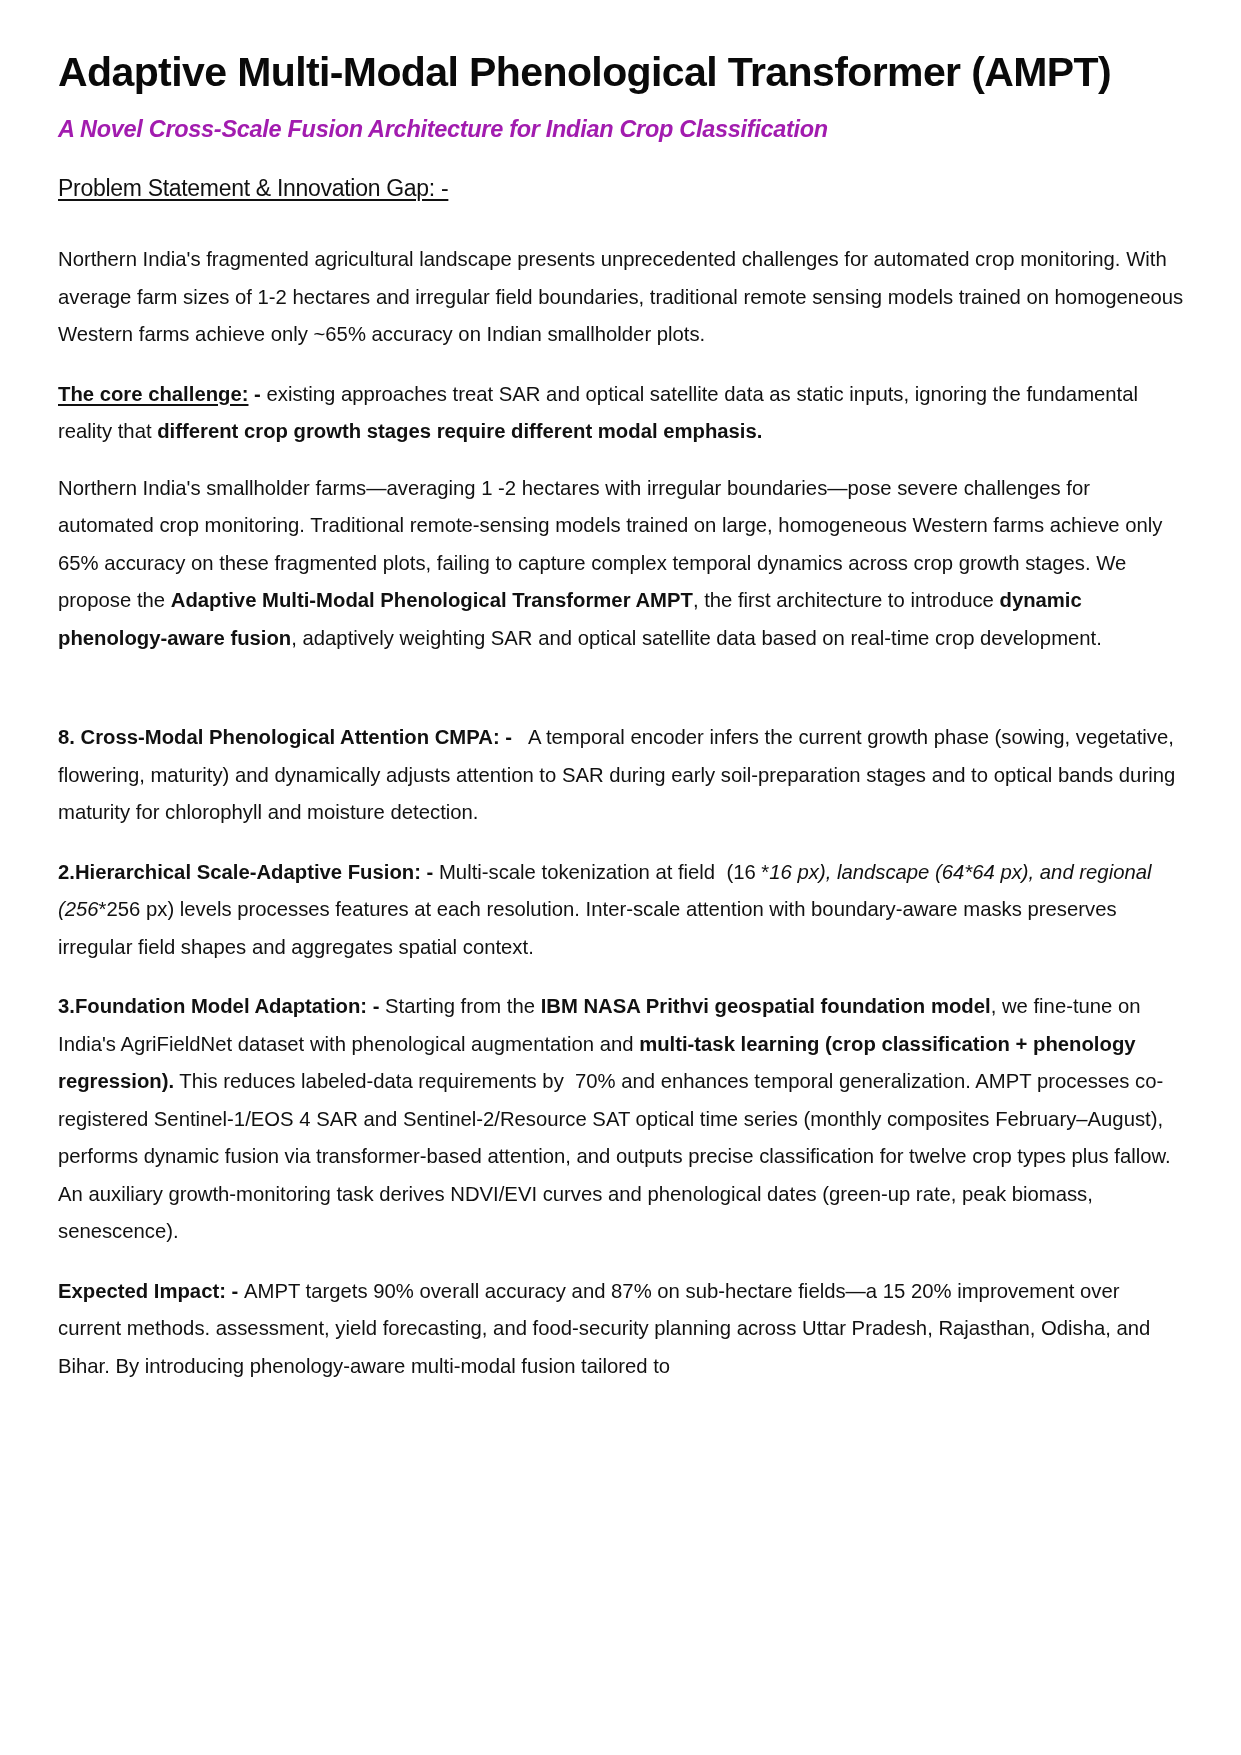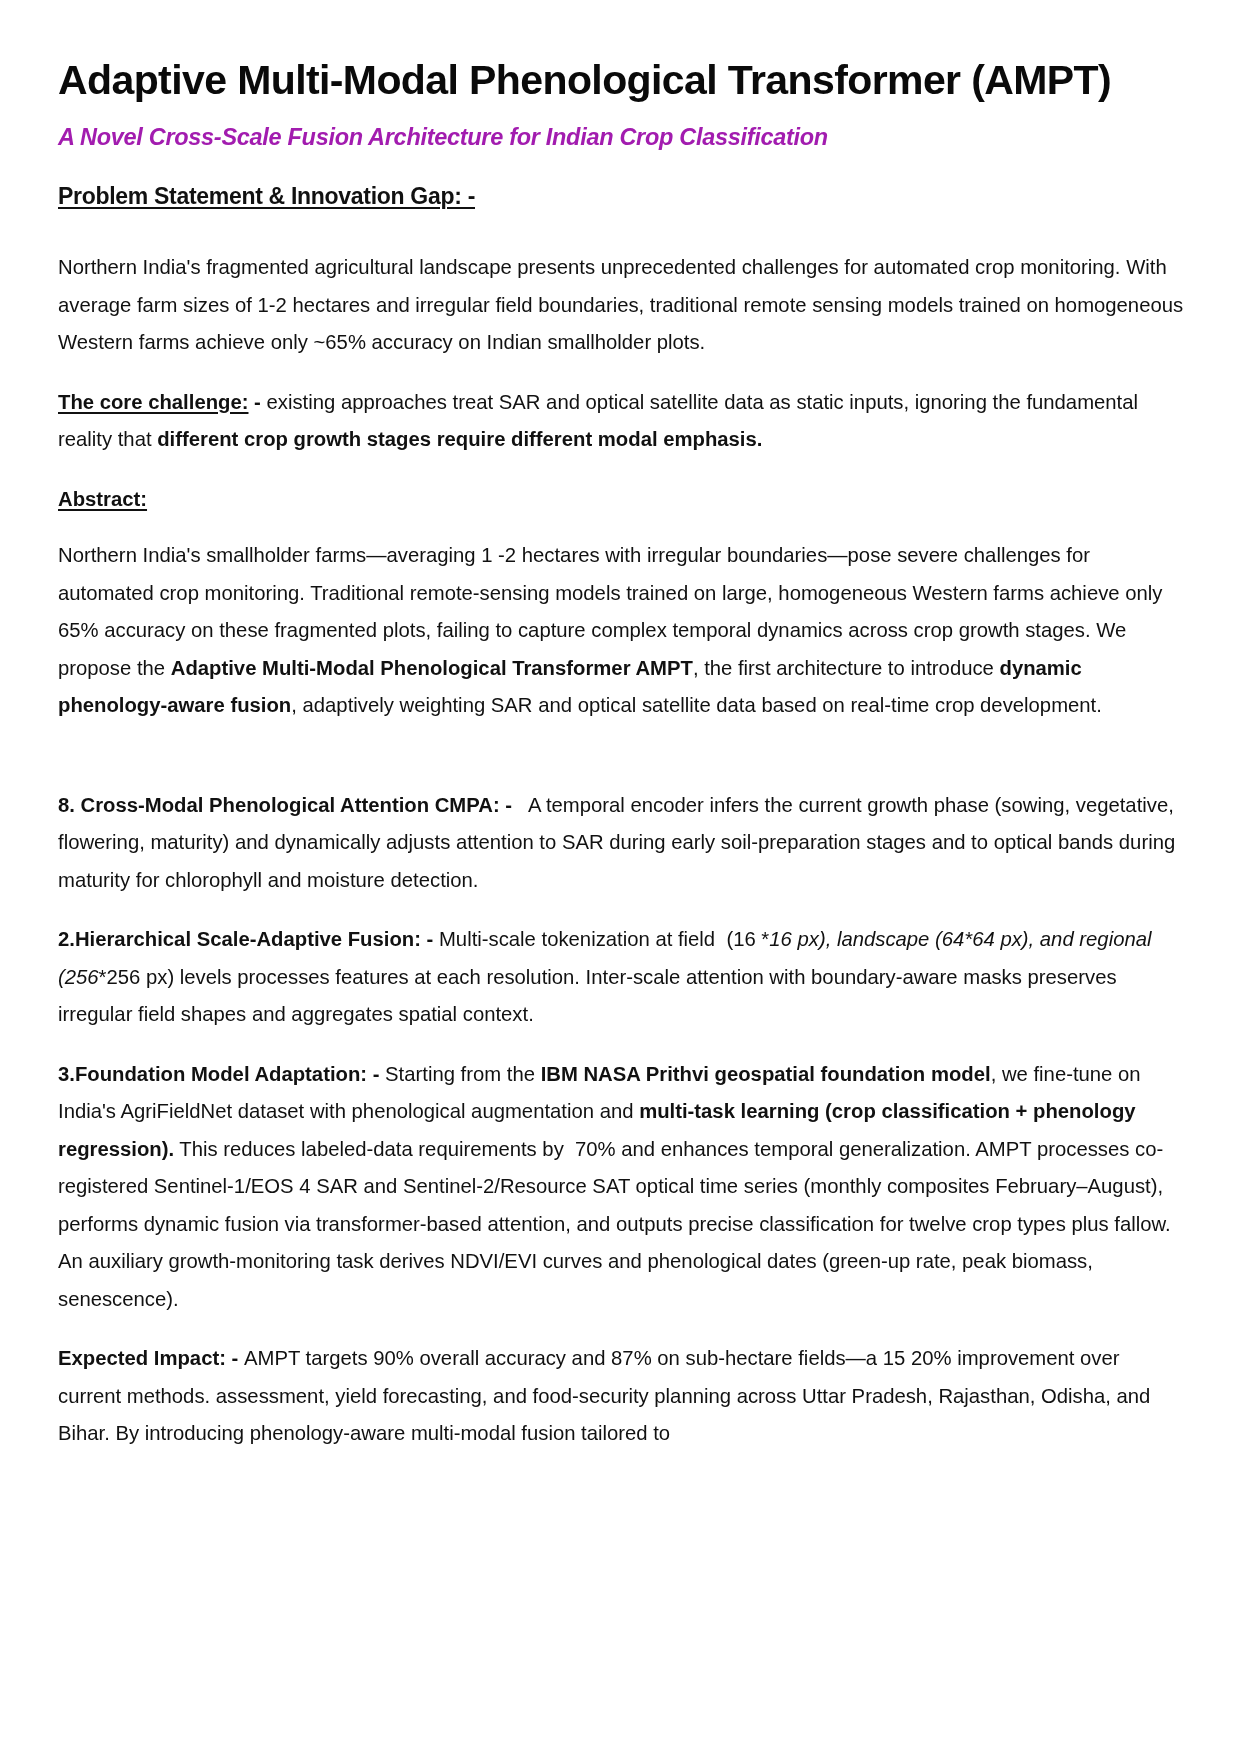--- a/index.html
+++ b/index.html
@@ -11,21 +11,21 @@
     width: 1241px;
     height: 1755px;
     overflow: hidden;
     position: relative;
     color: #111111;
     font-family: "Liberation Sans", "DejaVu Sans", sans-serif;
   }
   .page {
     position: absolute;
     left: 58px;
-    top: 50px;
+    top: 42px;
     width: 1130px;
   }
   h1.title {
     margin: 0;
     font-size: 41px;
     font-weight: 700;
     letter-spacing: -0.6px;
     line-height: 60px;
     color: #0a0a0a;
   }
@@ -34,21 +34,21 @@
     font-size: 23.5px;
     font-style: italic;
     font-weight: 700;
     letter-spacing: -0.3px;
     line-height: 32px;
     color: #a21caf;
   }
   h3.section-heading {
     margin: 27px 0 0 0;
     font-size: 23px;
-    font-weight: 700;
+    font-weight: 400;
     letter-spacing: -0.3px;
     line-height: 32px;
     text-decoration: underline;
     text-underline-offset: 3px;
   }
   p {
     margin: 0;
     font-size: 20.3px;
     line-height: 37.5px;
     color: #111111;
@@ -71,21 +71,20 @@
 
   <h2 class="subtitle">A Novel Cross-Scale Fusion Architecture for Indian Crop Classification</h2>
 
   <h3 class="section-heading">Problem Statement &amp; Innovation Gap: -</h3>
 
   <p class="first">Northern India's fragmented agricultural landscape presents unprecedented challenges for automated crop monitoring. With average farm sizes of 1-2 hectares and irregular field boundaries, traditional remote sensing models trained on homogeneous Western farms achieve only ~65% accuracy on Indian smallholder plots.</p>
 
   <p class="spaced"><span class="u">The core challenge:</span><b class="ws"> - </b><span>existing approaches treat SAR and optical satellite data as static inputs, ignoring the fundamental reality that </span><b>different crop growth stages require different modal emphasis.</b></p>
 
 
-  <p class="abstract-label"><span class="u">Abstract:</span></p>
 
   <p class="abstract-text"><span>Northern India's smallholder farms—averaging 1 -2 hectares with irregular boundaries—pose severe challenges for automated crop monitoring. Traditional remote-sensing models trained on large, homogeneous Western farms achieve only 65% accuracy on these fragmented plots, failing to capture complex temporal dynamics across crop growth stages. We propose the </span><b>Adaptive Multi-Modal Phenological Transformer AMPT</b><span>, the first architecture to introduce </span><b>dynamic phenology-aware fusion</b><span>, adaptively weighting SAR and optical satellite data based on real-time crop development.</span></p>
 
   <p class="item1"><b>8. Cross-Modal Phenological Attention CMPA: -</b><span class="ws" style="white-space: pre-wrap;">   A temporal encoder infers the current growth phase (sowing, vegetative, flowering, maturity) and dynamically adjusts attention to SAR during early soil-preparation stages and to optical bands during maturity for chlorophyll and moisture detection.</span></p>
 
   <p class="spaced"><b>2.Hierarchical Scale-Adaptive Fusion:</b><b class="ws"> - </b><span style="white-space: pre-wrap;">Multi-scale tokenization at field  (16 *</span><i>16 px), landscape (64*64 px), and regional (256</i><span>*256 px) levels processes features at each resolution. Inter-scale attention with boundary-aware masks preserves irregular field shapes and aggregates spatial context.</span></p>
 
   <p class="spaced"><b>3.Foundation Model Adaptation:</b><b class="ws"> - </b><span>Starting from the </span><b>IBM NASA Prithvi geospatial foundation model</b><span>, we fine-tune on India's AgriFieldNet dataset with phenological augmentation and </span><b>multi-task learning (crop classification + phenology regression).</b><span style="white-space: pre-wrap;"> This reduces labeled-data requirements by  70% and enhances temporal generalization. AMPT processes co-registered Sentinel-1/EOS 4 SAR and Sentinel-2/Resource SAT optical time series (monthly composites February–August), performs dynamic fusion via transformer-based attention, and outputs precise classification for twelve crop types plus fallow. An auxiliary growth-monitoring task derives NDVI/EVI curves and phenological dates (green-up rate, peak biomass, senescence).</span></p>
 
   <p class="spaced"><b>Expected Impact:</b><b class="ws"> - </b><span>AMPT targets 90% overall accuracy and 87% on sub-hectare fields—a 15 20% improvement over current methods. assessment, yield forecasting, and food-security planning across Uttar Pradesh, Rajasthan, Odisha, and Bihar. By introducing phenology-aware multi-modal fusion tailored to</span></p>

